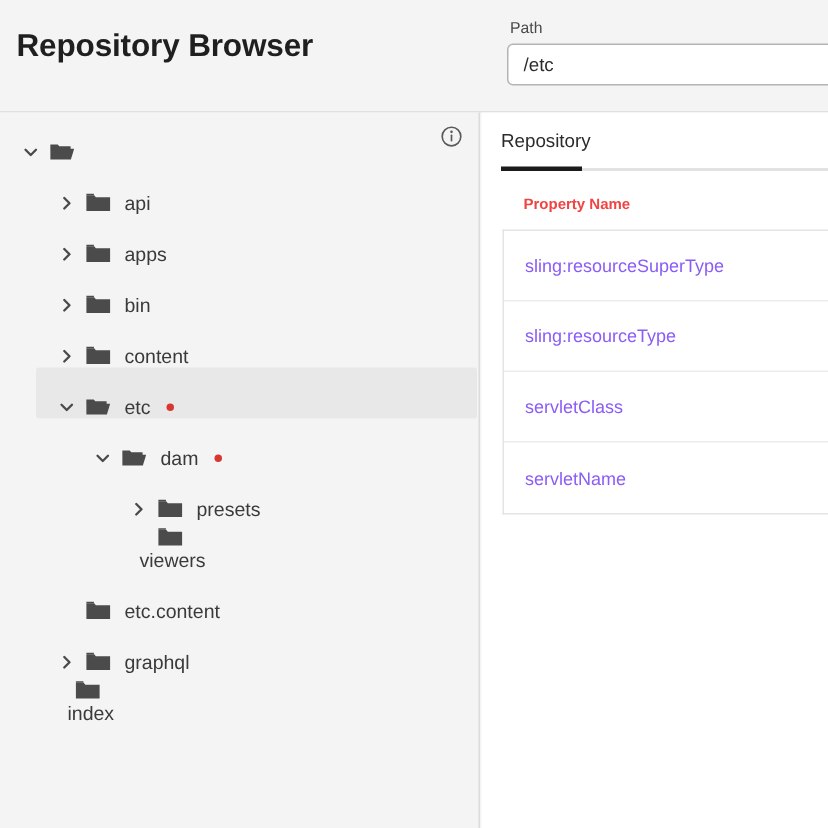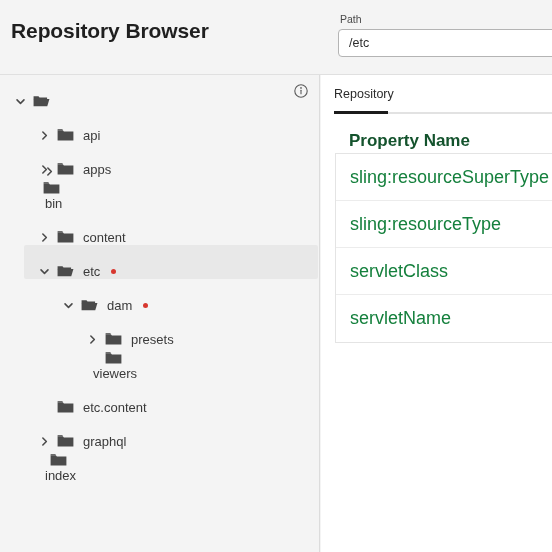--- a/index.html
+++ b/index.html
@@ -190,23 +190,23 @@
     left: 13px;
     top: 36px;
     width: 54px;
     height: 3px;
     background: #1b1b1b;
   }
   .col-header {
     position: absolute;
     left: 28px;
     top: 56px;
-    font-size: 17px;
+    font-size: 10px;
     font-weight: bold;
-    color: #14532d;
+    color: #ef4444;
     white-space: nowrap;
   }
   .prop-table {
     position: absolute;
     left: 14px;
     top: 78px;
     right: 0;
     background: #ffffff;
     border: 1px solid #e4e4e4;
     border-right: none;
@@ -215,22 +215,22 @@
   .prop-row {
     height: 47px;
     display: flex;
     align-items: center;
     border-bottom: 1px solid #ececec;
     box-sizing: border-box;
   }
   .prop-row:last-child { border-bottom: none; }
   .prop-name {
     padding-left: 14px;
-    font-size: 18px;
-    color: #15803d;
+    font-size: 12px;
+    color: #8b5cf6;
     white-space: nowrap;
   }
 </style>
 </head>
 <body>
 
 <div id="app">
 
   <div class="header">
     <div class="app-title">Repository Browser</div>
@@ -291,21 +291,21 @@
             <span class="folder">
               <svg width="17" height="14" viewBox="0 0 17 14">
                 <path d="M0.6 2.2 h5.2 l1.1 1.3 h9.5 v9.1 h-15.8 z" fill="currentColor"></path>
                 <path d="M0.6 1.2 h5.0 v1.0 h-5.0 z" fill="currentColor"></path>
               </svg>
             </span>
             <span class="node-label">apps</span>
           </div>
         </div>
         <div class="tree-row">
-          <div class="row-inner" style="margin-left: 36px; flex-direction: column;">
+          <div class="row-inner" style="margin-left: 36px;">
             <span class="chevron">
               <svg width="11" height="11" viewBox="0 0 12 12">
                 <path d="M4.2 2.2 L8 6 L4.2 9.8" fill="none" stroke="currentColor" stroke-width="1.7" stroke-linecap="round" stroke-linejoin="round"></path>
               </svg>
             </span>
             <span class="folder">
               <svg width="17" height="14" viewBox="0 0 17 14">
                 <path d="M0.6 2.2 h5.2 l1.1 1.3 h9.5 v9.1 h-15.8 z" fill="currentColor"></path>
                 <path d="M0.6 1.2 h5.0 v1.0 h-5.0 z" fill="currentColor"></path>
               </svg>

